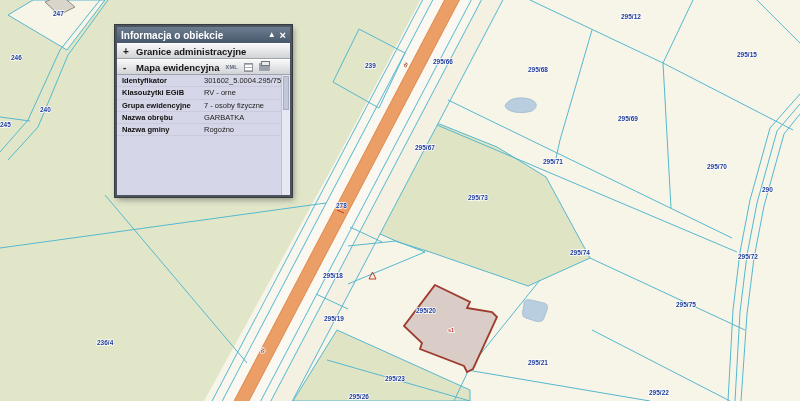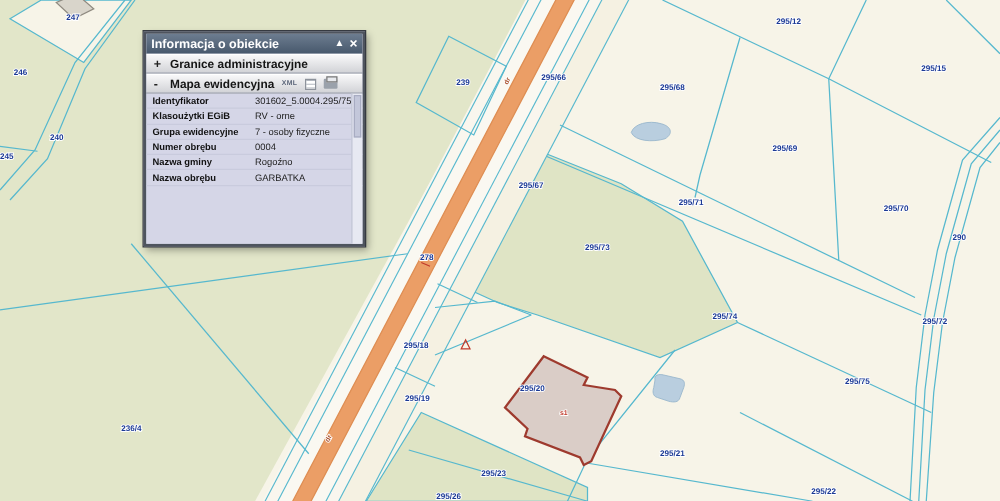--- a/index.html
+++ b/index.html
@@ -164,29 +164,25 @@
         </div>
       <div class="row">
           <span class="k">Klasoużytki EGiB</span>
           <span class="v">RV - orne</span>
         </div>
       <div class="row">
           <span class="k">Grupa ewidencyjne</span>
           <span class="v">7 - osoby fizyczne</span>
         </div>
       <div class="row">
-          <span class="k">Numer obrębu</span>
-          <span class="v">0004</span>
+          <span class="k">Nazwa obrębu</span>
+          <span class="v">GARBATKA</span>
         </div>
       <div class="row">
           <span class="k">Nazwa gminy</span>
           <span class="v">Rogoźno</span>
-        </div>
-      <div class="row">
-          <span class="k">Nazwa obrębu</span>
-          <span class="v">GARBATKA</span>
         </div>
       <div class="scroll">
           <div class="thumb"></div>
         </div>
     </div>
   </div>
 </div>
 
 </body></html>

